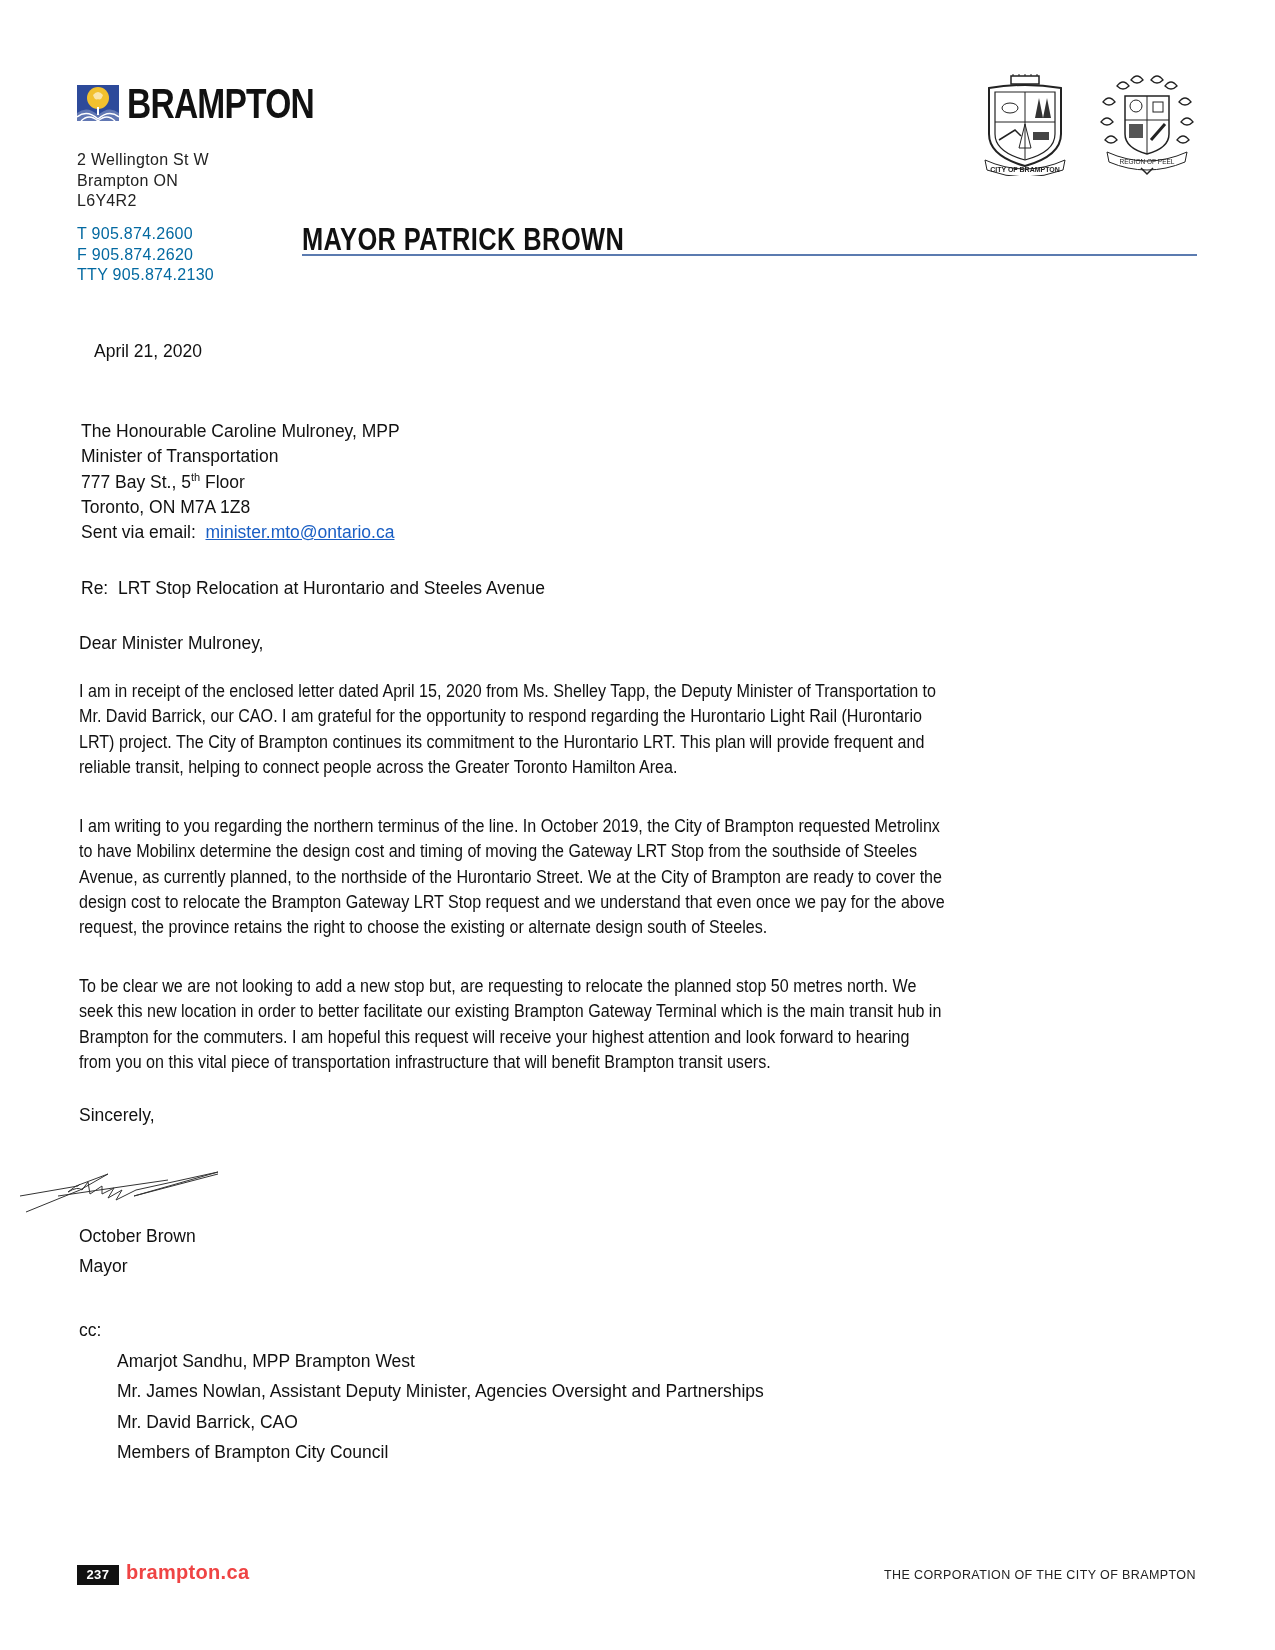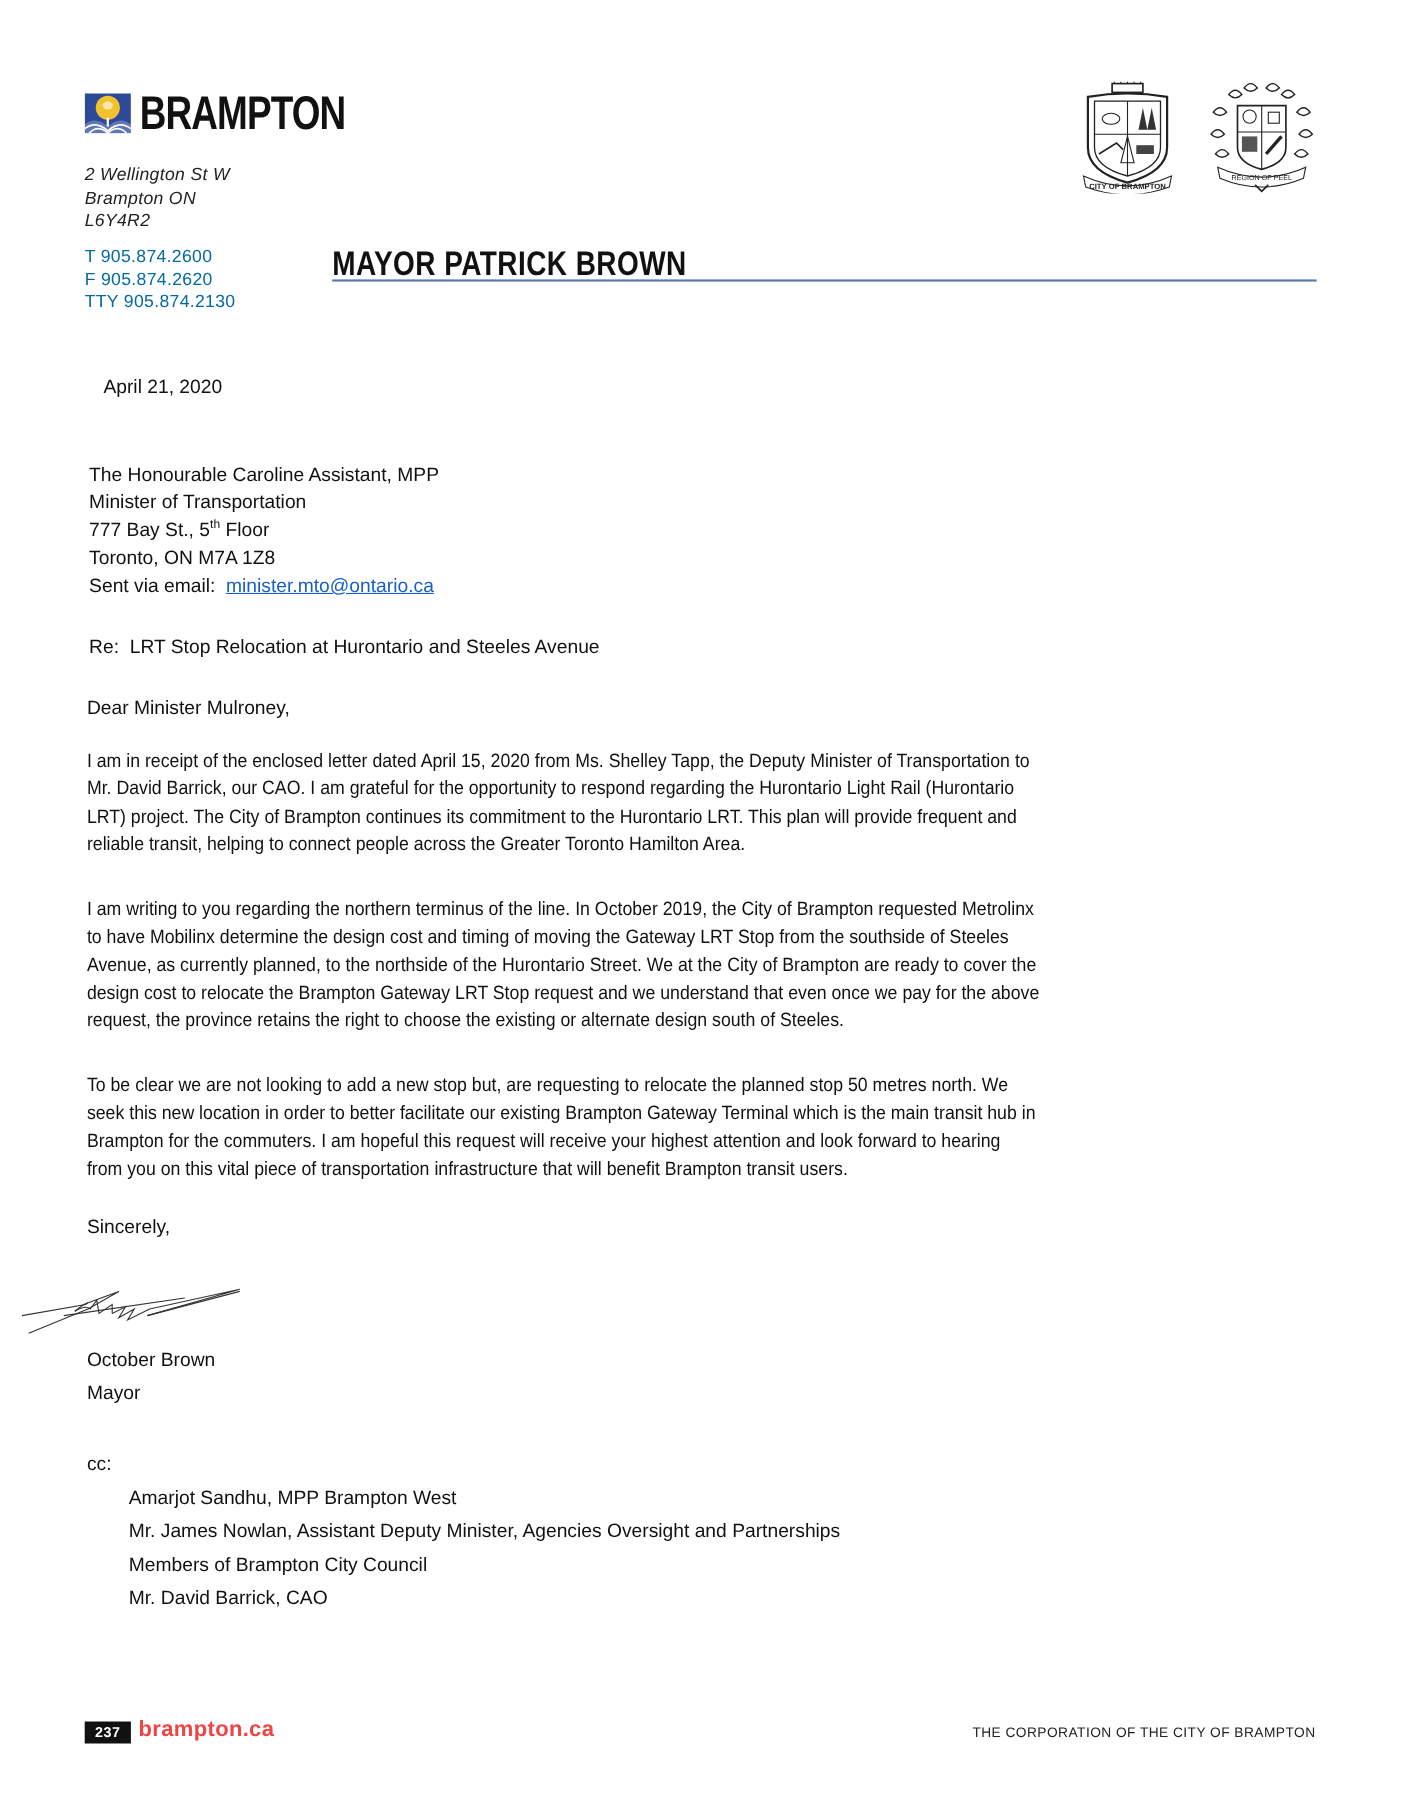--- a/index.html
+++ b/index.html
@@ -3,21 +3,21 @@
   <meta charset="utf-8">
   <style>
     html, body { margin:0; padding:0; background:#ffffff; }
     body { width:1275px; height:1650px; position:relative; overflow:hidden; font-family:"Liberation Sans", sans-serif; color:#111; }
     .abs { position:absolute; }
 
     
     .logo { left:77px; top:82px; height:42px; display:flex; align-items:center; }
     .logo-mark { width:42px; height:40px; position:relative; }
     .logo-word { font-family:"Liberation Sans", sans-serif; font-weight:bold; font-size:43px; letter-spacing:-1px; color:#111; margin-left:8px; transform:scaleX(0.78); transform-origin:left center; line-height:40px; }
-    .addr { left:77px; top:150px; font-size:16px; line-height:20.5px; color:#222; letter-spacing:0.3px;font-style:italic; }
+    .addr { left:77px; top:150px; font-size:16px; line-height:20.5px; color:#222; letter-spacing:0.3px; }
     .phones { left:77px; top:224px; font-size:16px; line-height:20.5px; color:#0369a1; letter-spacing:0.3px; }
     .mayor-title { left:302px; top:222px; font-weight:bold; font-size:31px; color:#111; transform:scaleX(0.82); transform-origin:left top; letter-spacing:0.5px; white-space:nowrap; }
     .mayor-line { left:302px; top:254px; width:895px; height:2px; background:#5b7bb0; }
     .crest { top:74px; }
     .line { position:absolute; left:79px; white-space:nowrap; font-size:17.5px; }
     .para { position:absolute; left:79px; width:1060px; font-size:17.5px; line-height:25.3px; white-space:nowrap; }
     .para .l { display:block; transform:scaleX(0.92); transform-origin:left; }
     .link { color:#1a5fc4; text-decoration:underline;margin-top:36px; }
     sup { font-size:11px; vertical-align:7px; }
 
@@ -104,21 +104,21 @@
     <rect x="32" y="50" width="14" height="14" fill="#555"></rect>
     <path d="M54 66 L68 50" stroke="#222" stroke-width="3"></path>
     <path d="M10 78 Q50 96 90 78 L88 88 Q50 104 12 88 Z" fill="#fff" stroke="#222"></path>
     <text x="50" y="90" font-size="6.5" text-anchor="middle" font-family="Liberation Sans, sans-serif" fill="#222">REGION OF PEEL</text>
     <path d="M44 94 L50 100 L56 94" fill="none" stroke="#222" stroke-width="1.5"></path>
   </svg>
 </div>
 
 <div class="line" style="top:341px; left:94px;text-align:right;">April 21, 2020</div>
 
-<div class="line" style="top:421px; left:81px;">The Honourable Caroline Assistant, MPP</div>
+<div class="line" style="top:421px; left:81px;">The Honourable Caroline Mulroney, MPP</div>
 <div class="line" style="top:446px; left:81px;">Minister of Transportation</div>
 <div class="line" style="top:471px; left:81px;"><span>777 Bay St., 5</span><sup>th</sup><span> Floor</span></div>
 <div class="line" style="top:497px; left:81px;">Toronto, ON M7A 1Z8</div>
 <div class="line" style="top:522px; left:81px; white-space:pre;"><span>Sent via email:  </span><a class="link">minister.mto@ontario.ca</a></div>
 
 <div class="line" style="top:578px; left:81px; white-space:pre;">Re:  LRT Stop Relocation at Hurontario and Steeles Avenue</div>
 
 <div class="line" style="top:633px; left:79px;">Dear Minister Mulroney,</div>
 
 <div class="para" style="top:679px;">
@@ -166,22 +166,22 @@
   <div class="cc-row">
     <span class="cc-label">cc:</span>
   </div>
   <div class="cc-row cc-indent" style="margin-top:5px;">
       <span>Amarjot Sandhu, MPP Brampton West</span>
     </div>
   <div class="cc-row cc-indent" style="margin-top:5px;">
       <span>Mr. James Nowlan, Assistant Deputy Minister, Agencies Oversight and Partnerships</span>
     </div>
   <div class="cc-row cc-indent" style="margin-top:5px;">
-      <span>Members of Brampton City Council</span>
+      <span>Mr. David Barrick, CAO</span>
     </div>
   <div class="cc-row cc-indent" style="margin-top:5px;">
-      <span>Mr. David Barrick, CAO</span>
+      <span>Members of Brampton City Council</span>
     </div>
 </div>
 
 <div class="abs f311">237</div>
 <div class="abs fsite">brampton.ca</div>
 <div class="abs fcorp">THE CORPORATION OF THE CITY OF BRAMPTON</div>
 
 </body></html>

